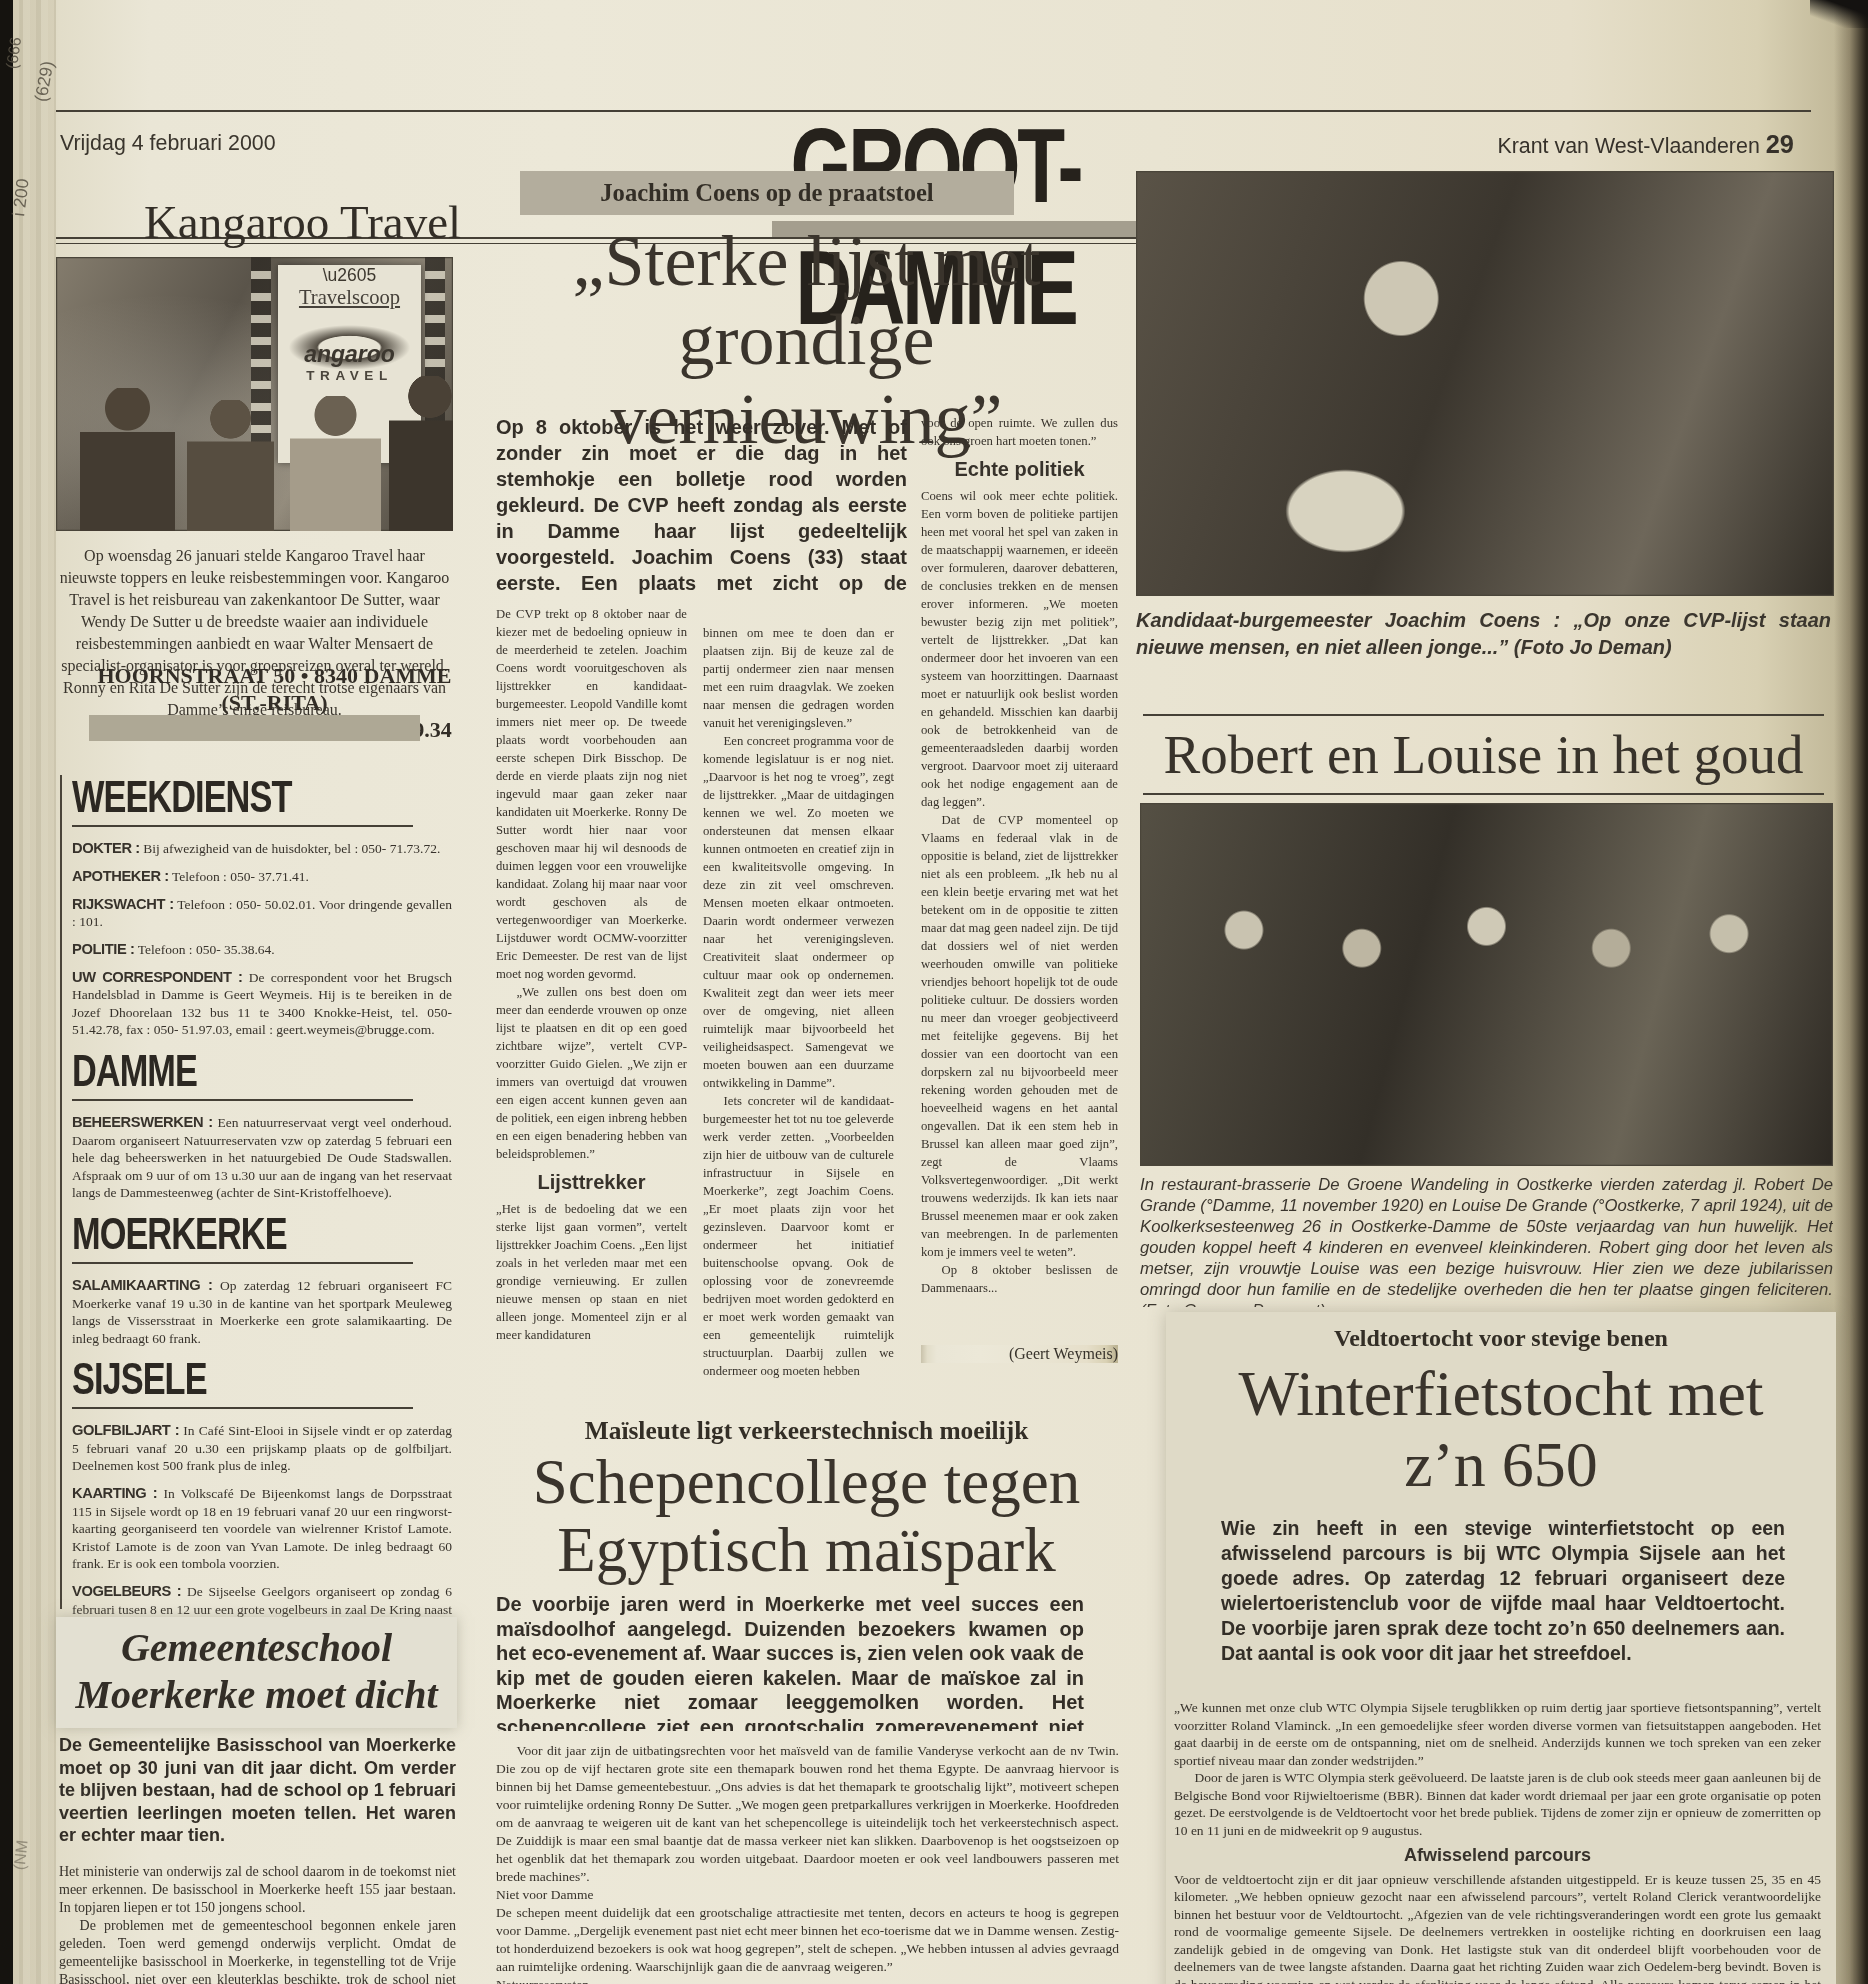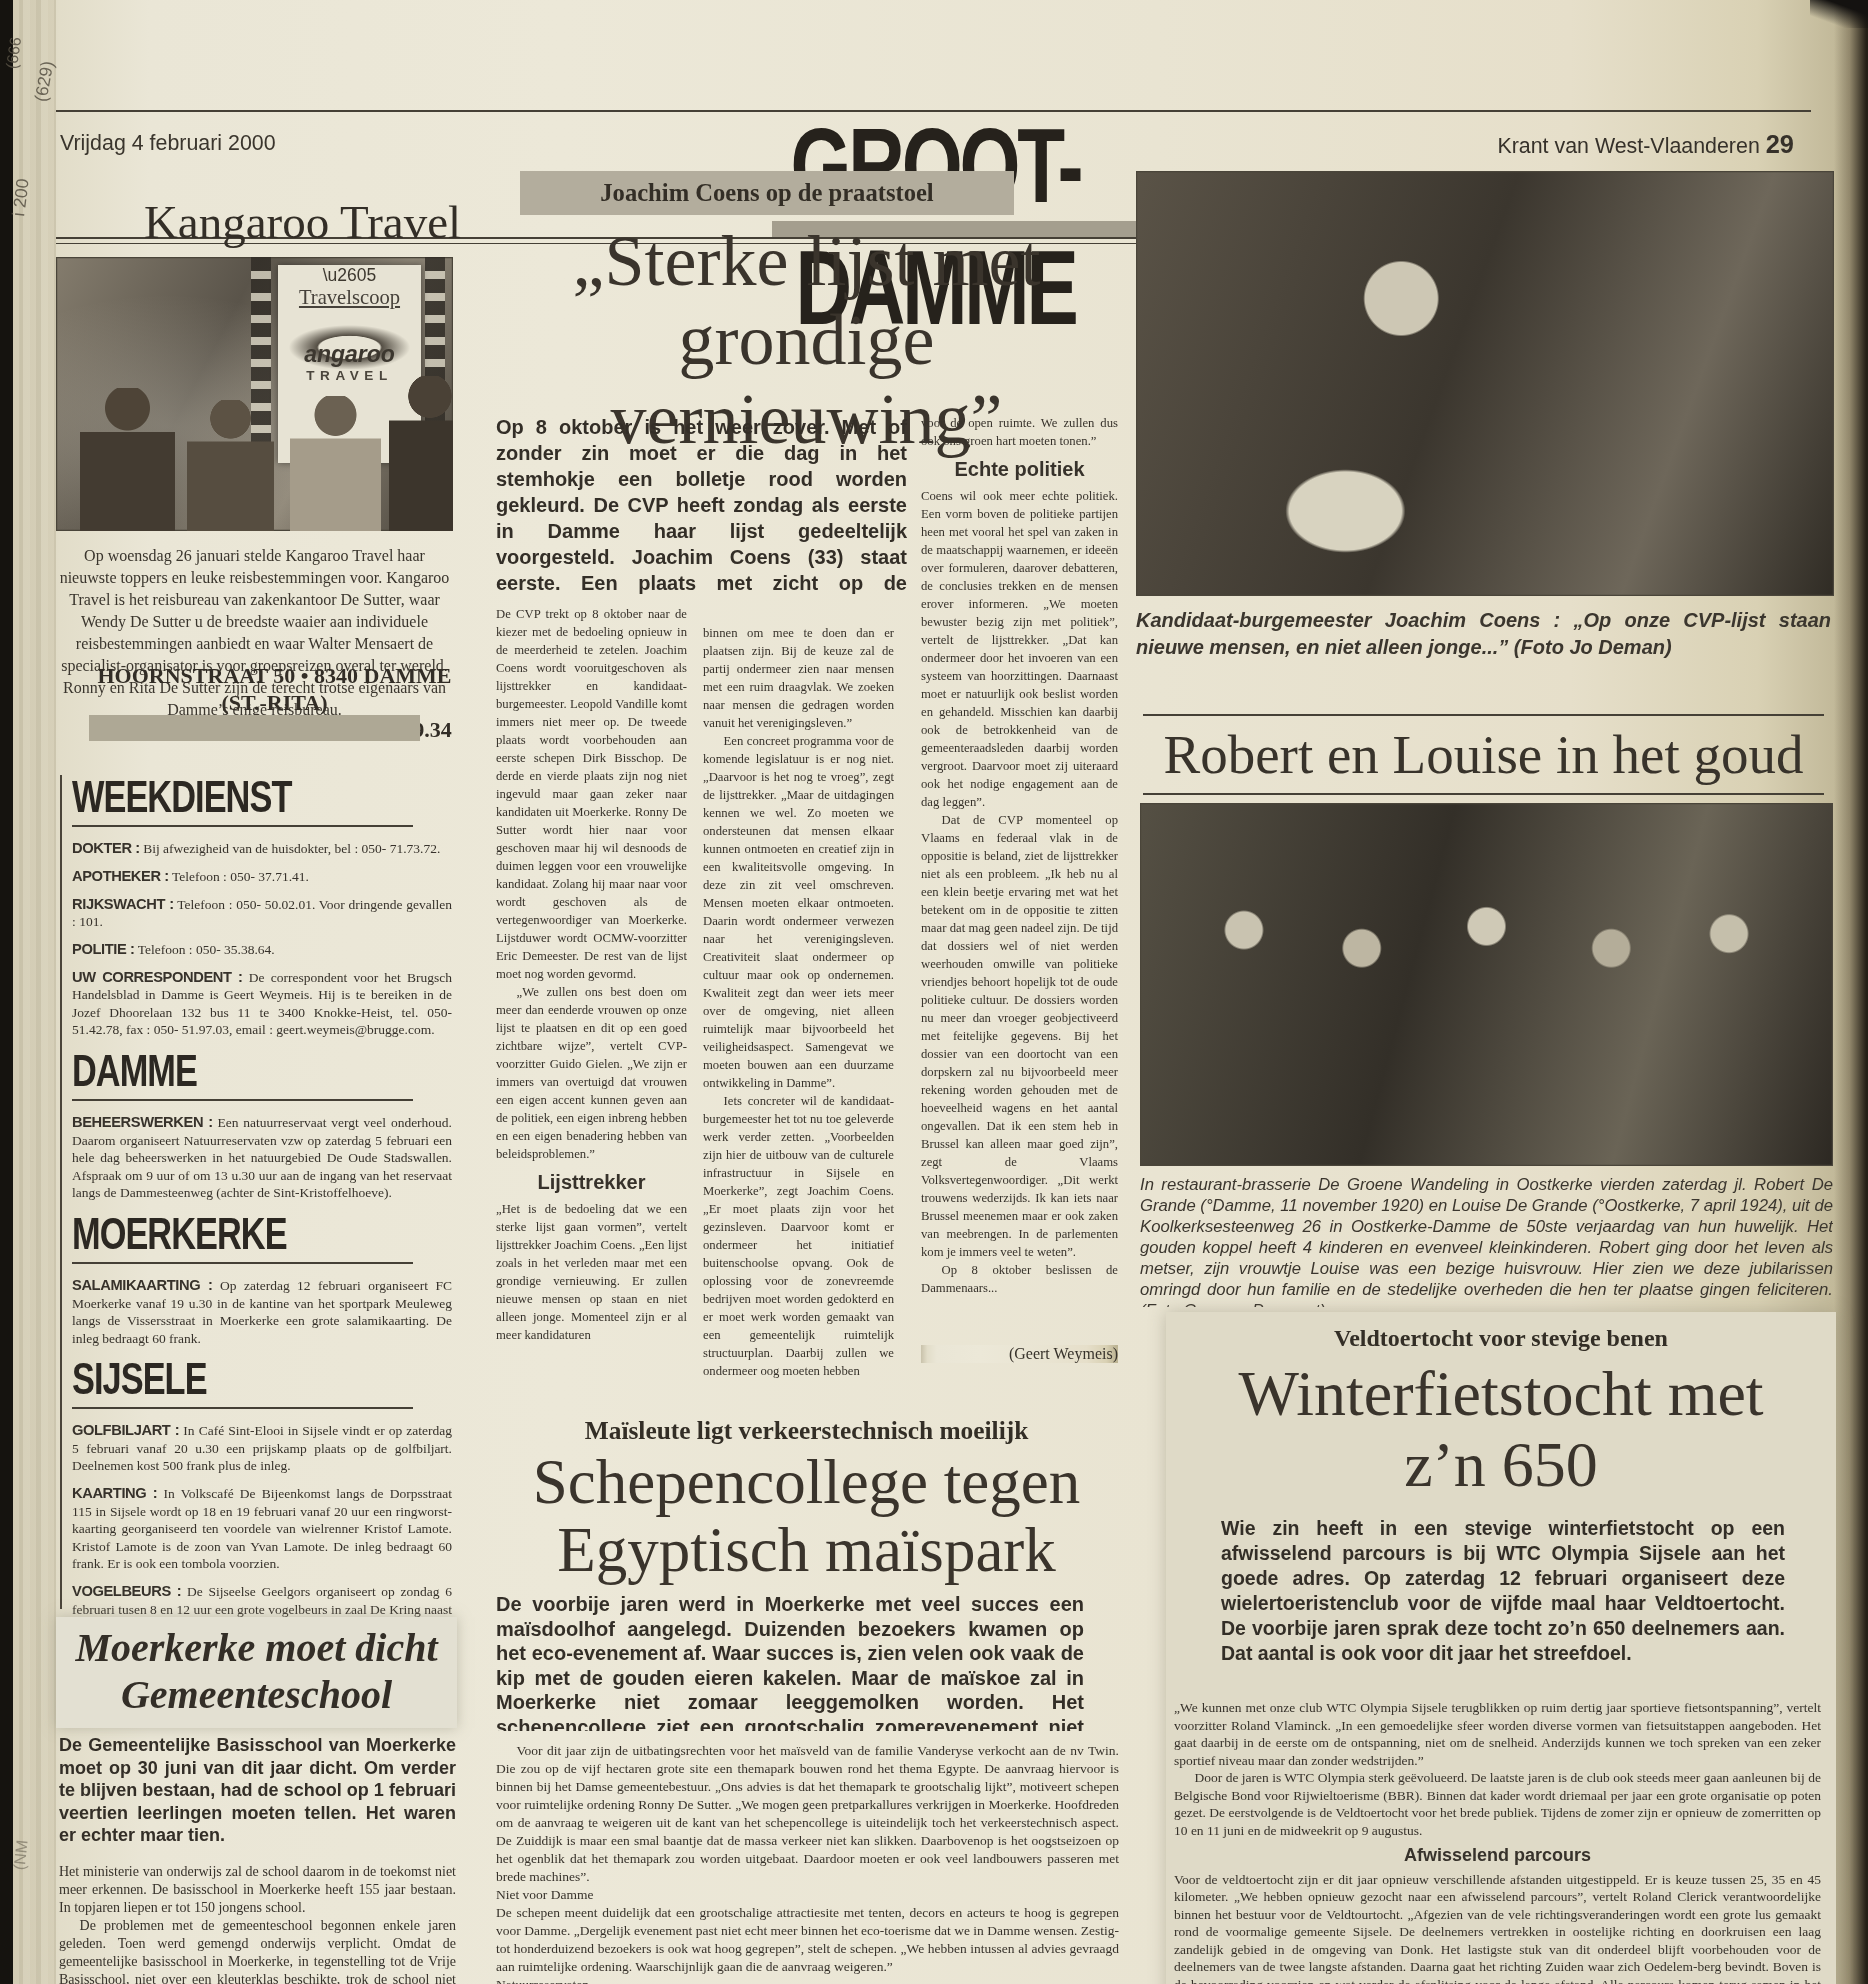--- a/index.html
+++ b/index.html
@@ -101,22 +101,22 @@
     <div class="sectitle lst-title">SIJSELE</div>
     <div class="lst-hr" style="width:341px;"></div>
     <p class="listing just"><span class="llabel">GOLFBILJART :</span> <span>In Café Sint-Elooi in Sijsele vindt er op zaterdag 5 februari vanaf 20 u.30 een prijskamp plaats op de golfbiljart. Deelnemen kost 500 frank plus de inleg.</span></p>
     <p class="listing just"><span class="llabel">KAARTING :</span> <span>In Volkscafé De Bijeenkomst langs de Dorpsstraat 115 in Sijsele wordt op 18 en 19 februari vanaf 20 uur een ringworst-kaarting georganiseerd ten voordele van wielrenner Kristof Lamote. Kristof Lamote is de zoon van Yvan Lamote. De inleg bedraagt 60 frank. Er is ook een tombola voorzien.</span></p>
     <p class="listing just"><span class="llabel">VOGELBEURS :</span> <span>De Sijseelse Geelgors organiseert op zondag 6 februari tusen 8 en 12 uur een grote vogelbeurs in zaal De Kring naast de kerk in Sijsele. De toegang en deelname is gratis. Info : Jean-Pierre Lamote, 050- 36.13.62. (GW)</span></p>
     <div class="hr" style="position:static;width:380px;height:1.6px;margin-top:2.4px;"></div>
   </div>
 
   <div class="abs" style="left:56px;top:1617px;width:401px;height:111px;background:#e3e0d2;box-shadow:0 0 12px rgba(150,148,130,.5);"></div>
   <div class="abs ser ctr" style="left:56px;top:1624px;width:401px;font-style:italic;font-weight:bold;font-size:40px;line-height:47px;color:#332e27;">
+    <div>Gemeenteschool</div>
     <div>Moerkerke moet dicht</div>
-    <div>Gemeenteschool</div>
   </div>
   <div class="abs" style="left:59px;top:1734px;width:397px;height:427px;overflow:hidden;">
     <p class="sans just" style="font-weight:bold;font-size:18px;line-height:22.6px;margin-bottom:16px;color:#332e27;">De Gemeentelijke Basisschool van Moerkerke moet op 30 juni van dit jaar dicht. Om verder te blijven bestaan, had de school op 1 februari veertien leerlingen moeten tellen. Het waren er echter maar tien.</p>
     <p class="ser just colp noind" style="font-size:14px;line-height:18px;">Het ministerie van onderwijs zal de school daarom in de toekomst niet meer erkennen. De basisschool in Moerkerke heeft 155 jaar bestaan. In topjaren liepen er tot 150 jongens school.</p>
     <p class="ser just colp" style="font-size:14px;line-height:18px;">De problemen met de gemeenteschool begonnen enkele jaren geleden. Toen werd gemengd onderwijs verplicht. Omdat de gemeentelijke basisschool in Moerkerke, in tegenstelling tot de Vrije Basisschool, niet over een kleuterklas beschikte, trok de school niet veel nieuwe leerlingen meer aan.</p>
 
   </div>
 
   <div class="abs" style="left:520px;top:171px;width:494px;height:44px;background:#b3ad9d;">
     <div class="ser ctr" style="font-weight:bold;font-size:24.6px;line-height:44px;color:#332e26;">Joachim Coens op de praatstoel</div>

